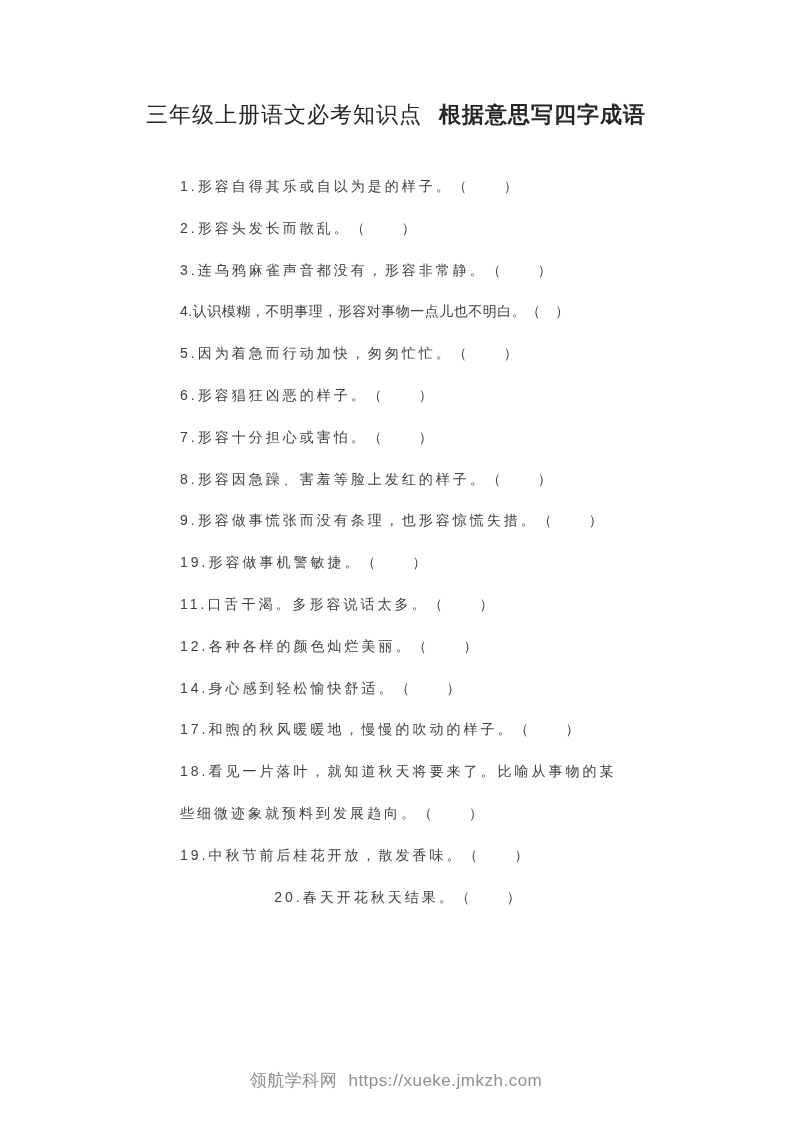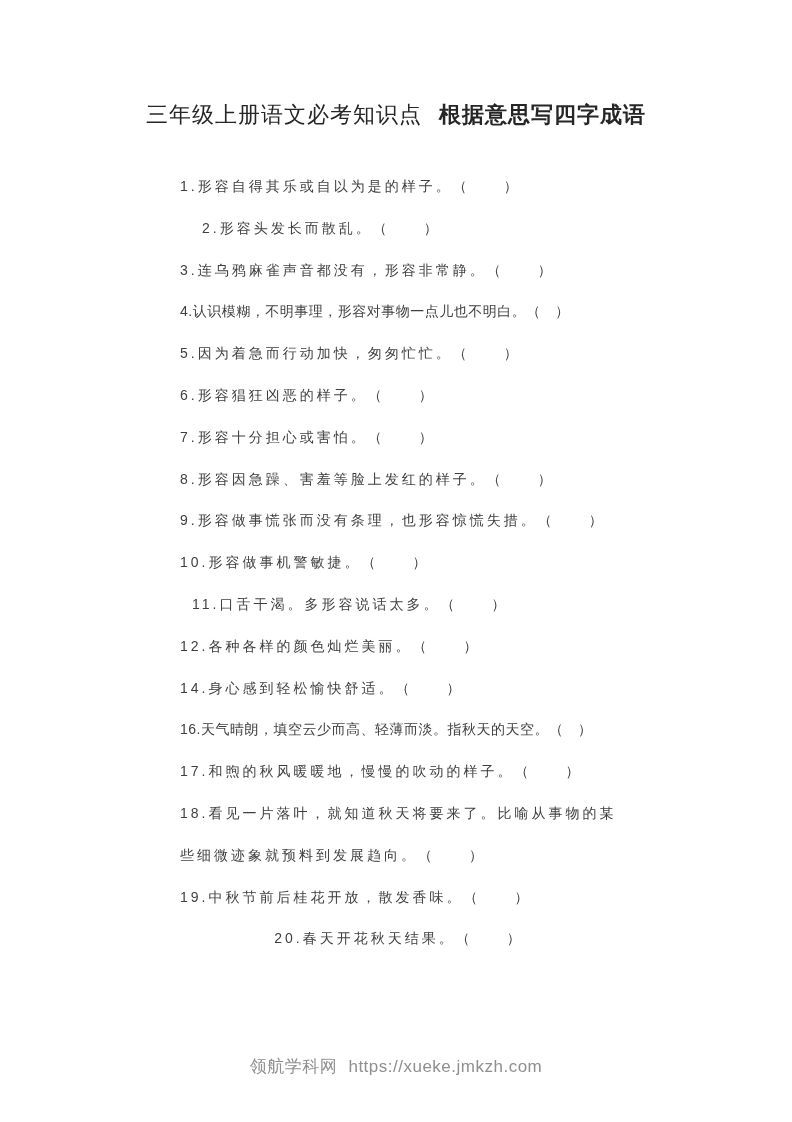--- a/index.html
+++ b/index.html
@@ -38,21 +38,21 @@
     font-size: 14px;
     line-height: 41.8px;
     color: #3f3f3f;
     letter-spacing: 3px;
     font-weight: 400;
   }
   .footer {
     position: absolute;
     left: 0;
     right: 0;
-    bottom: 44px;
+    bottom: 30px;
     text-align: center;
     font-size: 17px;
     color: #8f8f8f;
     letter-spacing: 0.5px;
   }
   .footer .site {
     margin-right: 6px;
   }
 </style>
 </head>
@@ -60,33 +60,32 @@
 
 <div class="page">
 
   <h1 class="title">
     <span class="t1">三年级上册语文必考知识点</span>
     <span class="t2">根据意思写四字成语</span>
   </h1>
 
   <div class="questions">
       <p class="q" style="white-space: nowrap;">1.形容自得其乐或自以为是的样子。（　　）</p>
-      <p class="q" style="white-space: nowrap; margin-left: 22px;">2.形容头发长而散乱。（　　）</p>
+      <p class="q" style="white-space: nowrap;">2.形容头发长而散乱。（　　）</p>
       <p class="q" style="white-space: nowrap;">3.连乌鸦麻雀声音都没有，形容非常静。（　　）</p>
       <p class="q" style="white-space: nowrap; letter-spacing: 0.5px;">4.认识模糊，不明事理，形容对事物一点儿也不明白。（　）</p>
       <p class="q" style="white-space: nowrap;">5.因为着急而行动加快，匆匆忙忙。（　　）</p>
       <p class="q" style="white-space: nowrap;">6.形容猖狂凶恶的样子。（　　）</p>
       <p class="q" style="white-space: nowrap;">7.形容十分担心或害怕。（　　）</p>
       <p class="q" style="white-space: nowrap;">8.形容因急躁、害羞等脸上发红的样子。（　　）</p>
       <p class="q" style="white-space: nowrap;">9.形容做事慌张而没有条理，也形容惊慌失措。（　　）</p>
-      <p class="q" style="white-space: nowrap;">10.形容做事机警敏捷。（　　）</p>
-      <p class="q" style="white-space: nowrap; margin-left: 12px;">11.口舌干渴。多形容说话太多。（　　）</p>
+      <p class="q" style="white-space: nowrap;">19.形容做事机警敏捷。（　　）</p>
+      <p class="q" style="white-space: nowrap;">11.口舌干渴。多形容说话太多。（　　）</p>
       <p class="q" style="white-space: nowrap;">12.各种各样的颜色灿烂美丽。（　　）</p>
       <p class="q" style="white-space: nowrap;">14.身心感到轻松愉快舒适。（　　）</p>
-      <p class="q" style="white-space: nowrap; letter-spacing: 0.5px;">16.天气晴朗，填空云少而高、轻薄而淡。指秋天的天空。（　）</p>
       <p class="q" style="white-space: nowrap;">17.和煦的秋风暖暖地，慢慢的吹动的样子。（　　）</p>
       <p class="q" style="">18.看见一片落叶，就知道秋天将要来了。比喻从事物的某些细微迹象就预料到发展趋向。（　　）</p>
       <p class="q" style="white-space: nowrap;">19.中秋节前后桂花开放，散发香味。（　　）</p>
       <p class="q" style="white-space: nowrap; text-align: center;">20.春天开花秋天结果。（　　）</p>
     </div>
 
   <div class="footer">
     <span class="site">领航学科网</span>
     <span class="url">https://xueke.jmkzh.com</span>
   </div>

